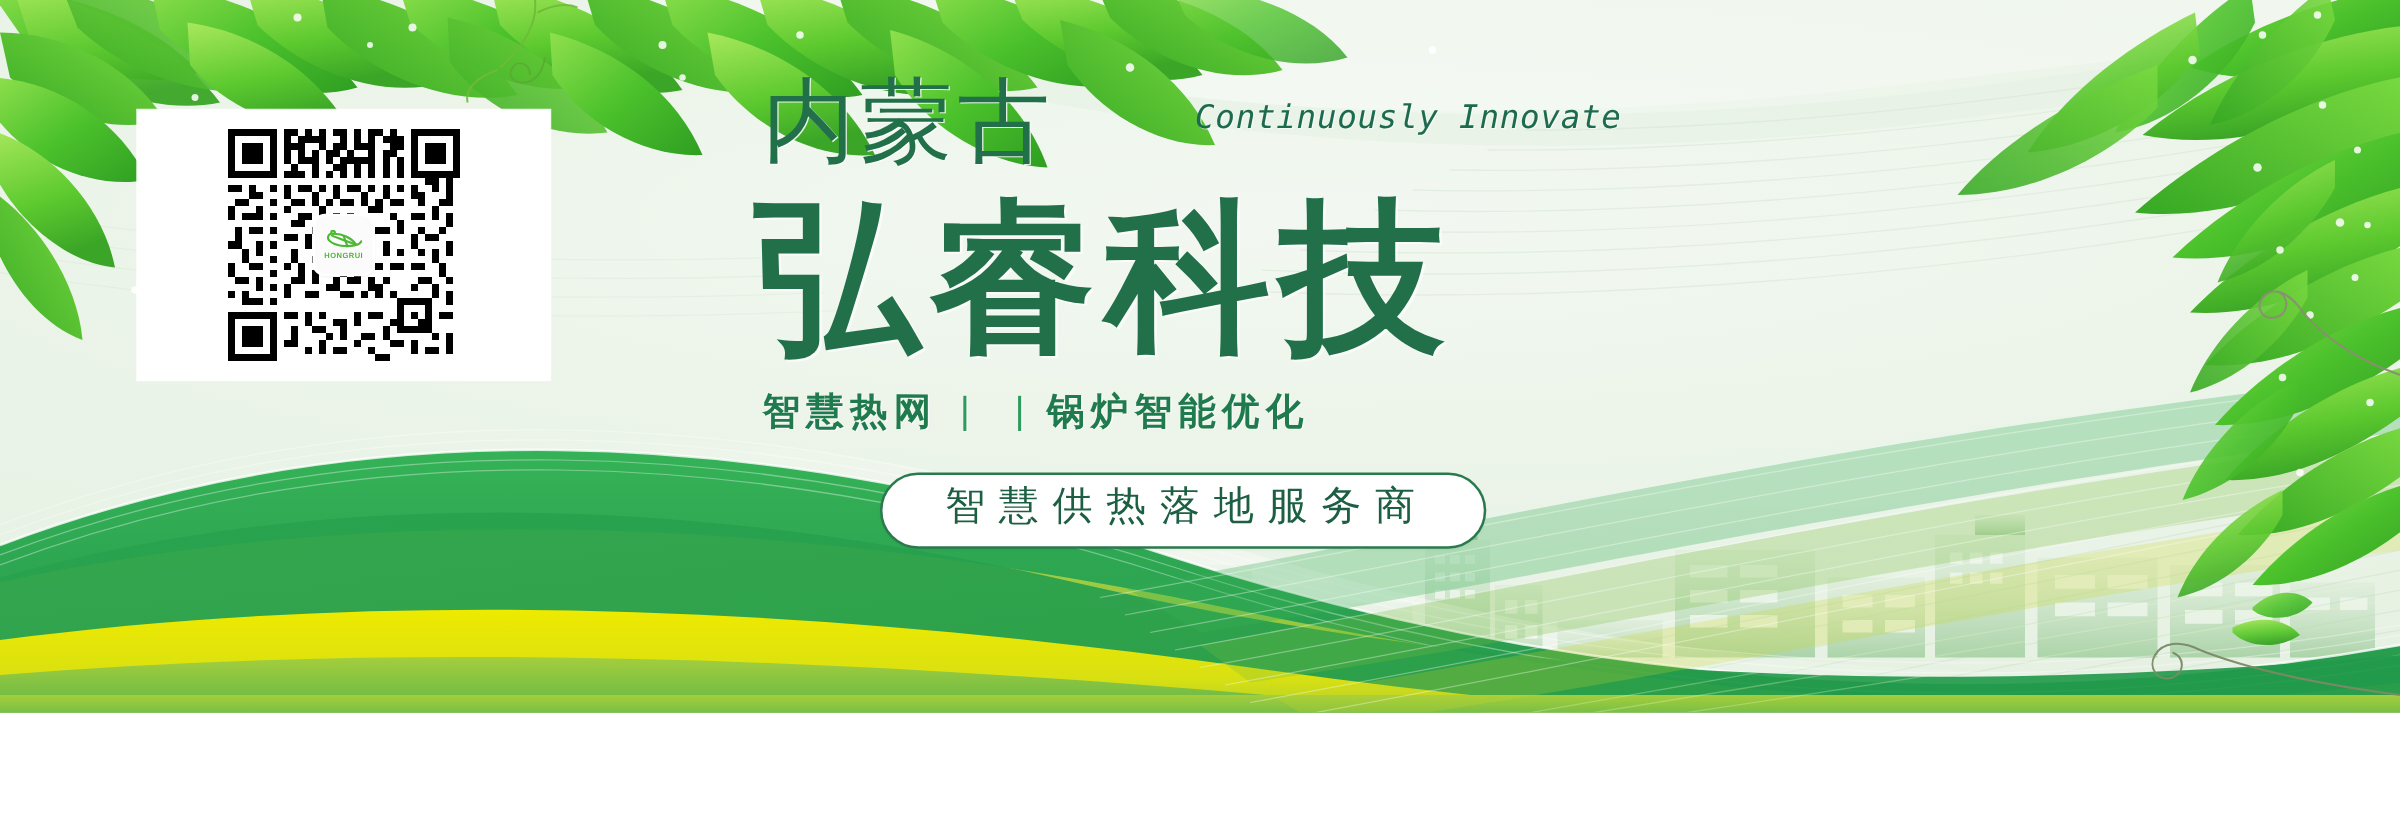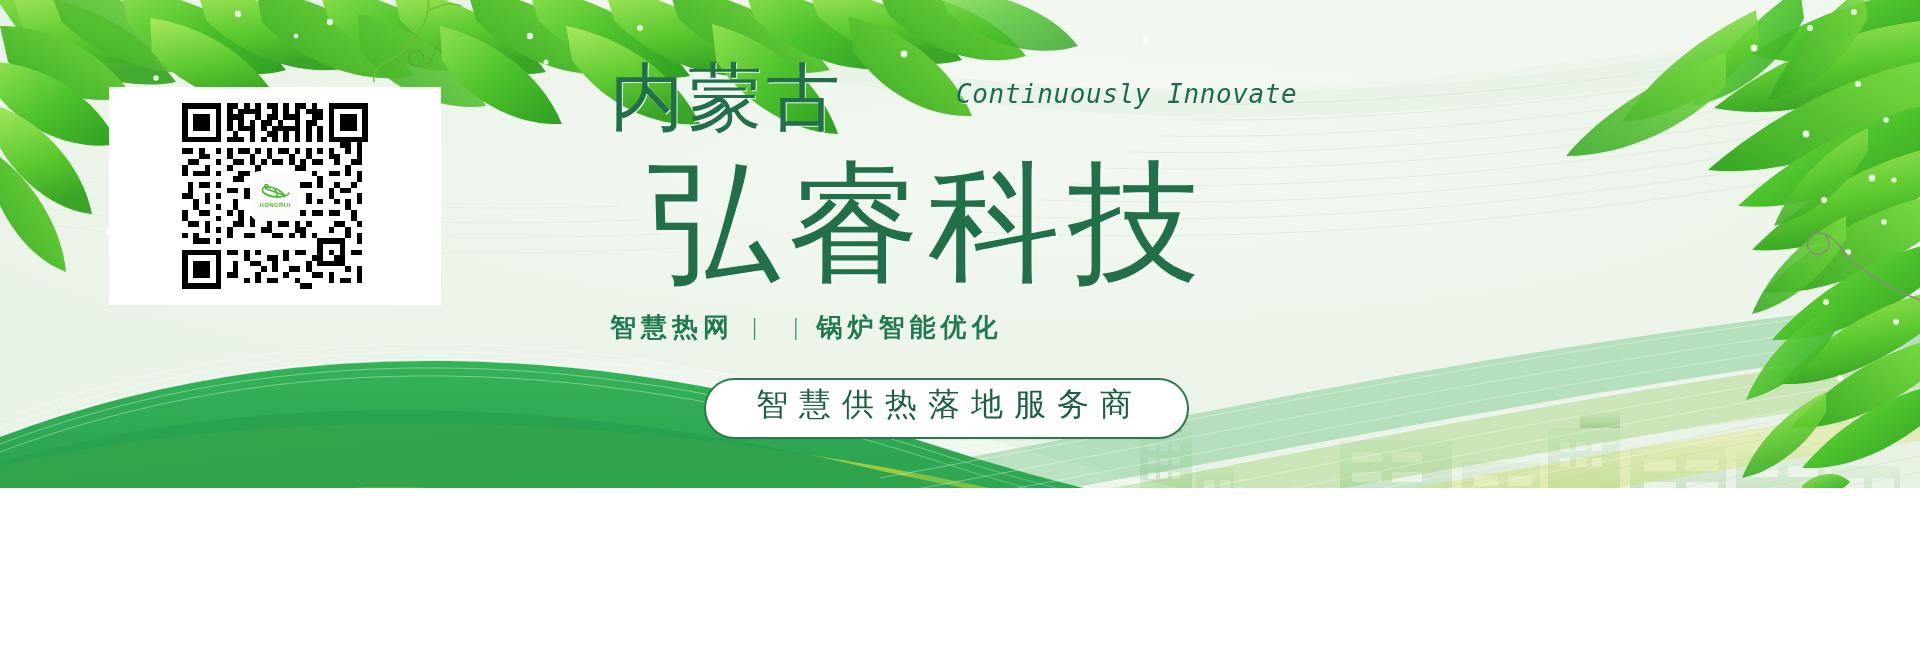--- a/index.html
+++ b/index.html
@@ -1,20 +1,20 @@
 <!DOCTYPE html>
 <html><head>
 <meta charset="utf-8">
 <style>
   html,body{margin:0;padding:0;background:#ffffff;}
   body{font-family:"Liberation Sans","DejaVu Sans",sans-serif;}
 
   .stage{
     position:relative;
-    width:1920px;height:488px;
+    width:1920px;height:570px;
     background:#ec4899;
     overflow:hidden;
   }
 
   
   .banner{
     position:absolute;left:0;top:0;
     width:1920px;height:588px;
     overflow:hidden;
     background:#eaf3e8;
@@ -70,31 +70,30 @@
     font-size:26px;line-height:1.28;
     color:#1d6b4f;letter-spacing:1px;
     text-shadow:1px 1px 0 rgba(255,255,255,.6);
     white-space:nowrap;
   }
   .slogan-en div:last-child{letter-spacing:.6px;}
 
   .brand{
     position:absolute;left:4px;top:96px;
     font-family:"DejaVu Sans","Liberation Sans",sans-serif;
-    font-size:132px;line-height:1;font-weight:400;
+    font-size:132px;line-height:1;font-weight:700;
     color:#21704a;letter-spacing:8px;
     text-shadow:2px 2px 0 rgba(255,255,255,.7);
     white-space:nowrap;
-    margin-left:44px;
   }
 
   .features{
     position:absolute;left:10px;top:255px;
-    font-family:Liberation Serif, serif;
-    font-size:26px;font-weight:700;line-height:1;
+    font-family:Liberation Sans, sans-serif;
+    font-size:30px;font-weight:700;line-height:1;
     color:#1f7a4d;letter-spacing:5px;
     text-shadow:1px 1px 0 rgba(255,255,255,.7);
     white-space:nowrap;
     display:flex;align-items:flex-start;
   }
   .features .sep{
     color:#2e9a5e;font-weight:400;
     padding:0 18px;letter-spacing:0;
     transform:translateY(-1px);
   }

